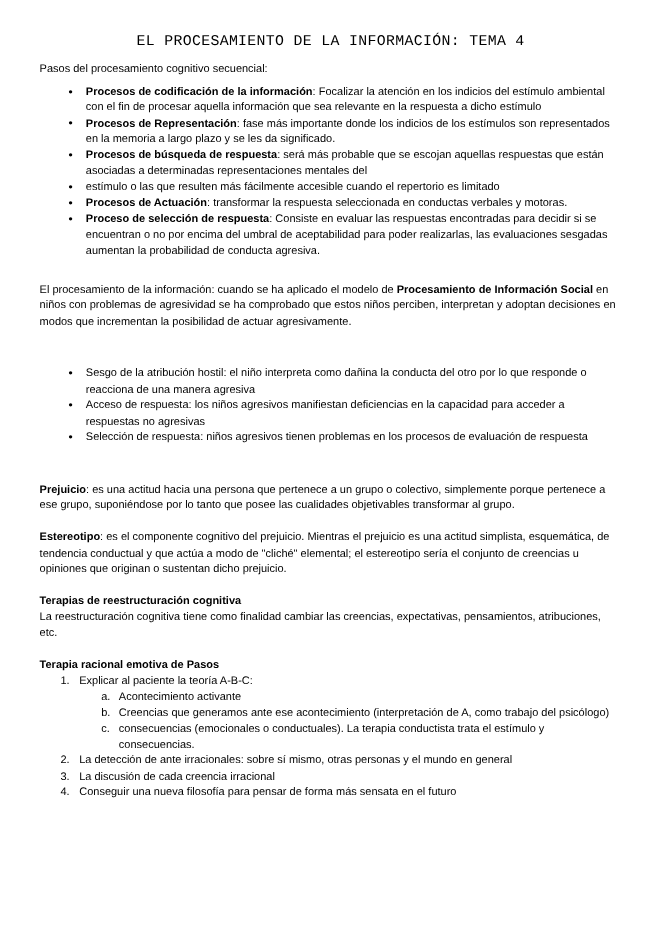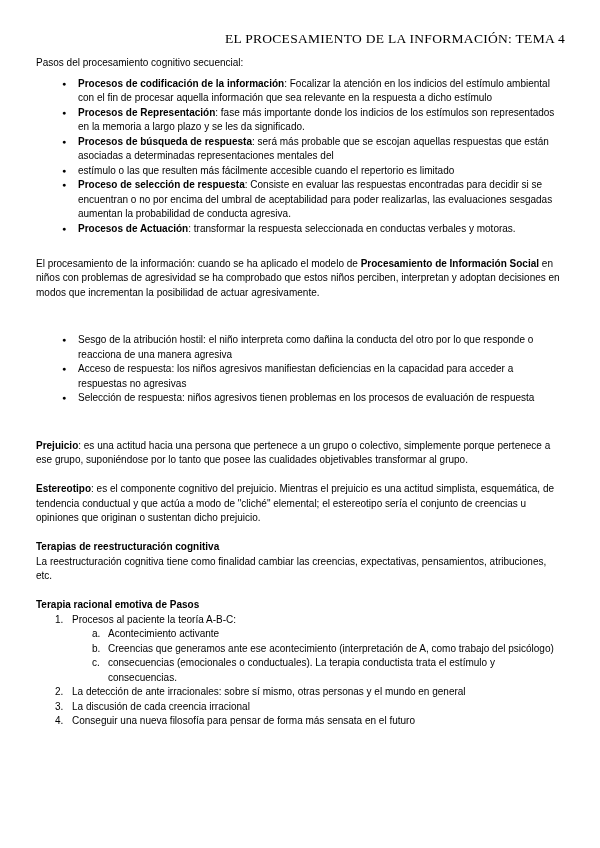--- a/index.html
+++ b/index.html
@@ -10,25 +10,25 @@
   }
   .page {
     box-sizing: border-box;
     width: 600px; height: 848px;
     padding: 30px 35px 0 36px;
     background: #ffffff;
     font-size: 10px;
     line-height: 14.5px;
   }
   .doc-title {
-    font-family: Liberation Serif, serif;
+    font-family: Liberation Mono, monospace;
     font-size: 13.5px;
     line-height: 17px;
     letter-spacing: 0.3px;
-    text-align: right;
+    text-align: center;
     margin: 0 0 9px 0;
     white-space: nowrap;
   }
   .para { margin: 0; }
   .b { font-weight: bold; }
   .u { }
   .spacer { height: 14.5px; }
   .spacer-lg { height: 27px; }
   ul.bullets { margin: 6px; padding: 0; list-style: none; }
   ul.bullets > li { position: relative; padding-left: 36px; }
@@ -47,42 +47,42 @@
 
 <div class="page">
   <div class="doc-title">EL PROCESAMIENTO DE LA INFORMACIÓN: TEMA 4</div>
   <div id="doc-body">
       <p class="para"><span class="u">Pasos del procesamiento cognitivo secuencial:</span></p>
       <ul class="bullets">
         <li><span class="bullet-dot">●</span><span class="b">Procesos de codificación de la información</span><span>: Focalizar la atención en los indicios del estímulo ambiental con el fin de procesar aquella información que sea relevante en la respuesta a dicho estímulo</span></li>
         <li><span class="bullet-dot">●</span><span class="b">Procesos de Representación</span><span>: fase más importante donde los indicios de los estímulos son representados en la memoria a largo plazo y se les da significado.</span></li>
         <li><span class="bullet-dot">●</span><span class="b">Procesos de búsqueda de respuesta</span><span>: será más probable que se escojan aquellas respuestas que están asociadas a determinadas representaciones mentales del</span></li>
         <li><span class="bullet-dot">●</span><span>estímulo o las que resulten más fácilmente accesible cuando el repertorio es limitado</span></li>
+        <li><span class="bullet-dot">●</span><span class="b">Procesos de Actuación</span><span>: transformar la respuesta seleccionada en conductas verbales y motoras.</span></li>
         <li><span class="bullet-dot">●</span><span class="b">Proceso de selección de respuesta</span><span>: Consiste en evaluar las respuestas encontradas para decidir si se encuentran o no por encima del umbral de aceptabilidad para poder realizarlas, las evaluaciones sesgadas aumentan la probabilidad de conducta agresiva.</span></li>
-        <li><span class="bullet-dot">●</span><span class="b">Procesos de Actuación</span><span>: transformar la respuesta seleccionada en conductas verbales y motoras.</span></li>
       </ul>
       <div class="spacer"></div>
       <p class="para"><span>El procesamiento de la información: cuando se ha aplicado el modelo de </span><span class="b">Procesamiento de Información Social</span><span> en niños con problemas de agresividad se ha comprobado que estos niños perciben, interpretan y adoptan decisiones en modos que incrementan la posibilidad de actuar agresivamente.</span></p>
       <div class="spacer-lg"></div>
       <ul class="bullets">
         <li><span class="bullet-dot">●</span><span class="u">Sesgo de la atribución hostil:</span><span> el niño interpreta como dañina la conducta del otro por lo que responde o reacciona de una manera agresiva</span></li>
         <li><span class="bullet-dot">●</span><span class="u">Acceso de respuesta:</span><span> los niños agresivos manifiestan deficiencias en la capacidad para acceder a respuestas no agresivas</span></li>
         <li><span class="bullet-dot">●</span><span class="u">Selección de respuesta:</span><span> niños agresivos tienen problemas en los procesos de evaluación de respuesta</span></li>
       </ul>
       <div class="spacer-lg"></div>
       <p class="para"><span class="b">Prejuicio</span><span>: es una actitud hacia una persona que pertenece a un grupo o colectivo, simplemente porque pertenece a ese grupo, suponiéndose por lo tanto que posee las cualidades objetivables transformar al grupo.</span></p>
       <div class="spacer"></div>
       <p class="para"><span class="b">Estereotipo</span><span>: es el componente cognitivo del prejuicio. Mientras el prejuicio es una actitud simplista, esquemática, de tendencia conductual y que actúa a modo de "cliché" elemental; el estereotipo sería el conjunto de creencias u opiniones que originan o sustentan dicho prejuicio.</span></p>
       <div class="spacer"></div>
       <p class="para"><span class="b u">Terapias de reestructuración cognitiva</span></p>
       <p class="para"><span>La reestructuración cognitiva tiene como finalidad cambiar las creencias, expectativas, pensamientos, atribuciones, etc.</span></p>
       <div class="spacer"></div>
       <p class="para"><span class="b">Terapia racional emotiva de Pasos</span></p>
       <div class="numlist">
-        <div class="numitem lvl0"><span class="nummark">1.</span><span><span>Procesos al paciente la teoría A-B-C:</span></span></div>
+        <div class="numitem lvl0"><span class="nummark">1.</span><span><span>Explicar al paciente la teoría A-B-C:</span></span></div>
         <div class="numitem lvl1"><span class="nummark">a.</span><span><span>Acontecimiento activante</span></span></div>
         <div class="numitem lvl1"><span class="nummark">b.</span><span><span>Creencias que generamos ante ese acontecimiento (interpretación de A, como trabajo del psicólogo)</span></span></div>
         <div class="numitem lvl1"><span class="nummark">c.</span><span><span>consecuencias (emocionales o conductuales). La terapia conductista trata el estímulo y consecuencias.</span></span></div>
         <div class="numitem lvl0"><span class="nummark">2.</span><span><span>La detección de ante irracionales: sobre sí mismo, otras personas y el mundo en general</span></span></div>
         <div class="numitem lvl0"><span class="nummark">3.</span><span><span>La discusión de cada creencia irracional</span></span></div>
         <div class="numitem lvl0"><span class="nummark">4.</span><span><span>Conseguir una nueva filosofía para pensar de forma más sensata en el futuro</span></span></div>
       </div>
     </div>
 </div>
 

